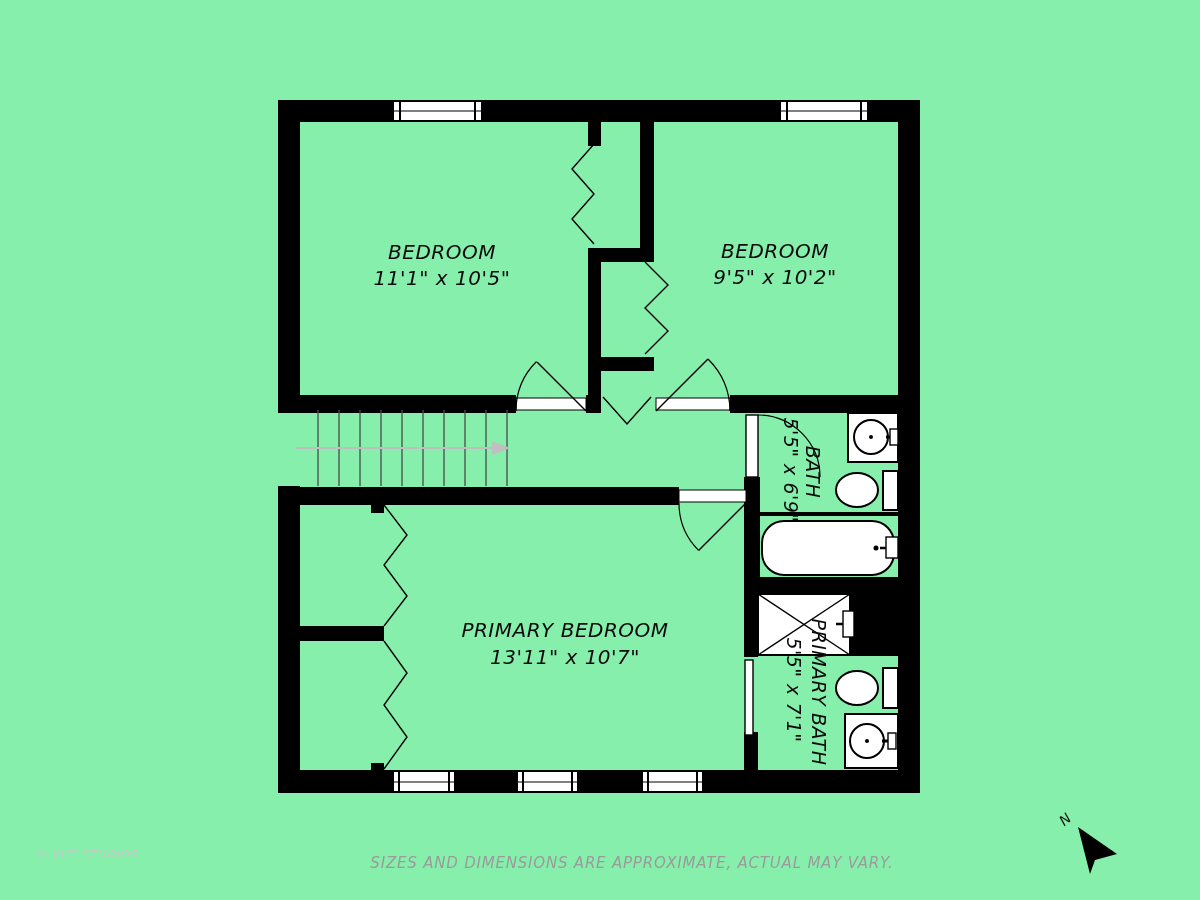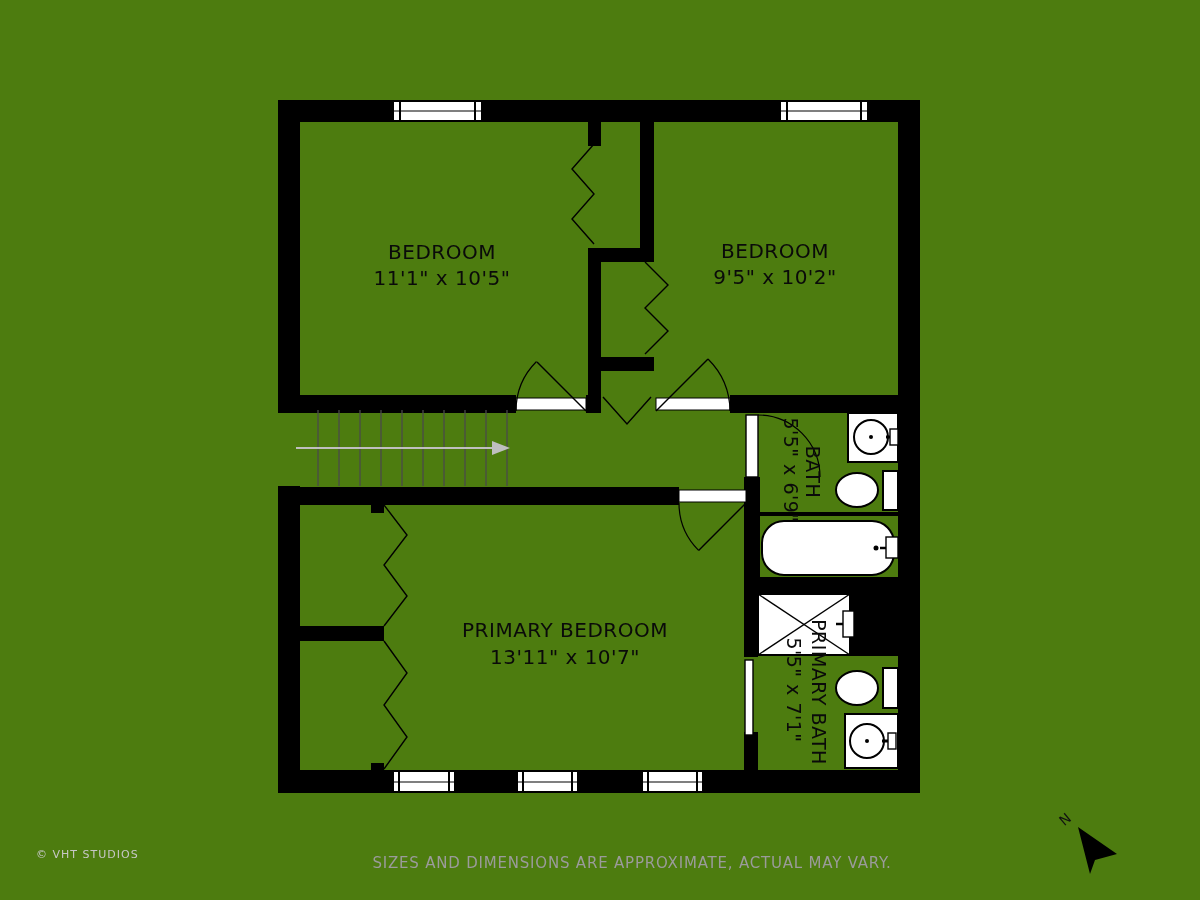--- a/index.html
+++ b/index.html
@@ -1,17 +1,17 @@
 <!DOCTYPE html>
 <html><head>
 <meta charset="utf-8">
 <style>
   html,body{margin:0;padding:0;background:#ffffff;}
-  .page{position:relative;width:1200px;height:900px;background:#4d7c0f;overflow:hidden;
-        font-family:"DejaVu Sans", sans-serif;}
+  .page{position:relative;width:1200px;height:900px;background:#86efac;overflow:hidden;
+        font-family:"DejaVu Sans", sans-serif;font-style:italic;}
   svg{display:block;}
   text{font-family:"DejaVu Sans", sans-serif;}
   .room-name{font-size:20px;letter-spacing:0.5px;fill:#0a0a0a;}
   .room-dims{font-size:20px;letter-spacing:0.5px;fill:#0a0a0a;}
   .vroom-name{font-size:19px;letter-spacing:0.5px;fill:#0a0a0a;}
   .vroom-dims{font-size:19px;letter-spacing:0.5px;fill:#0a0a0a;}
   .copyright{font-size:11px;letter-spacing:1px;fill:#c7c7c7;}
   .disclaimer{font-size:15px;letter-spacing:0.8px;fill:#9b9b9b;}
   .north-n{font-size:14px;fill:#111;}
 </style>

